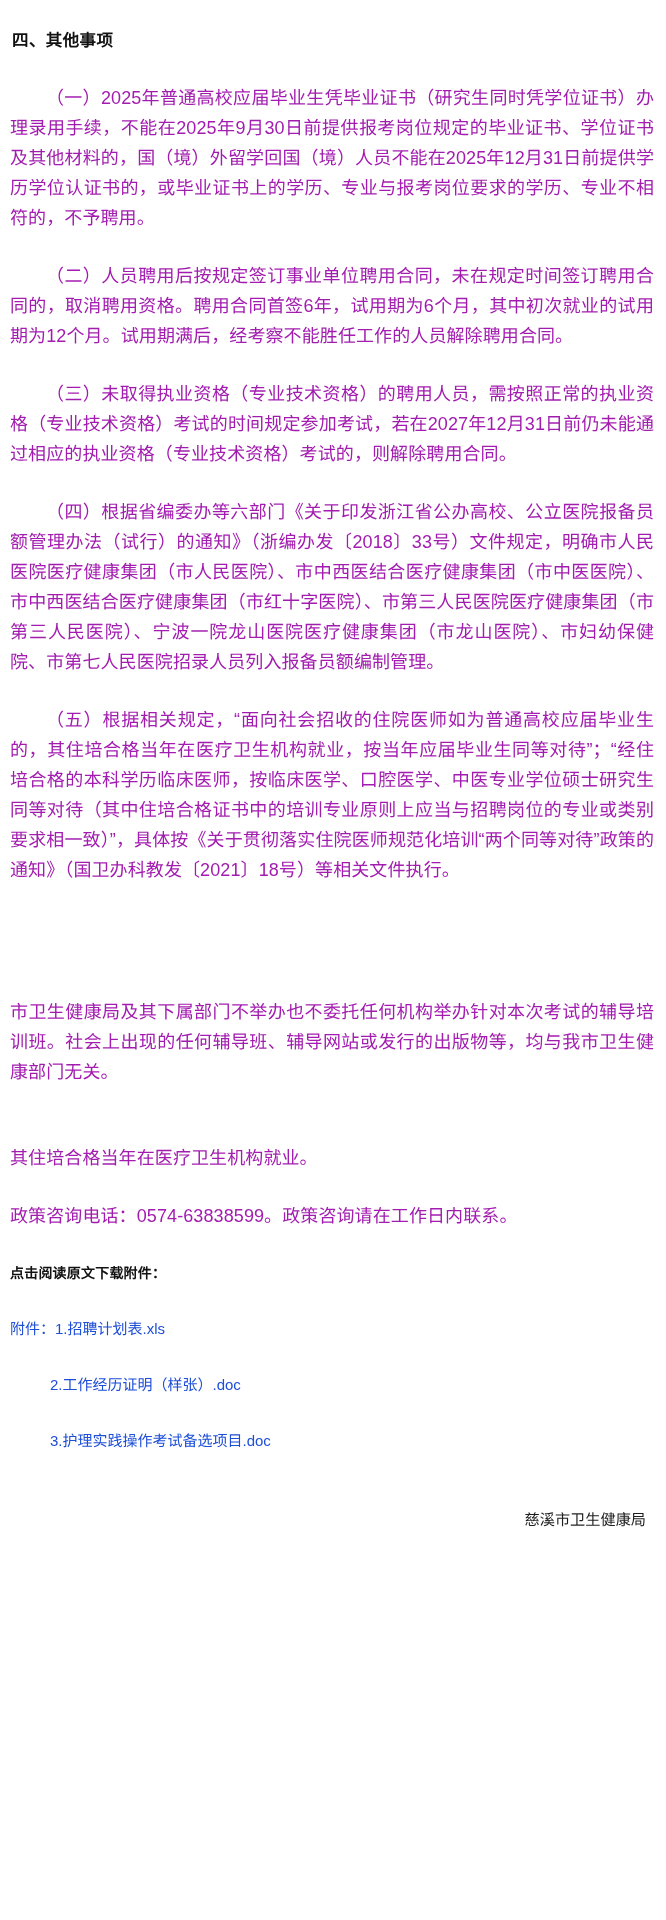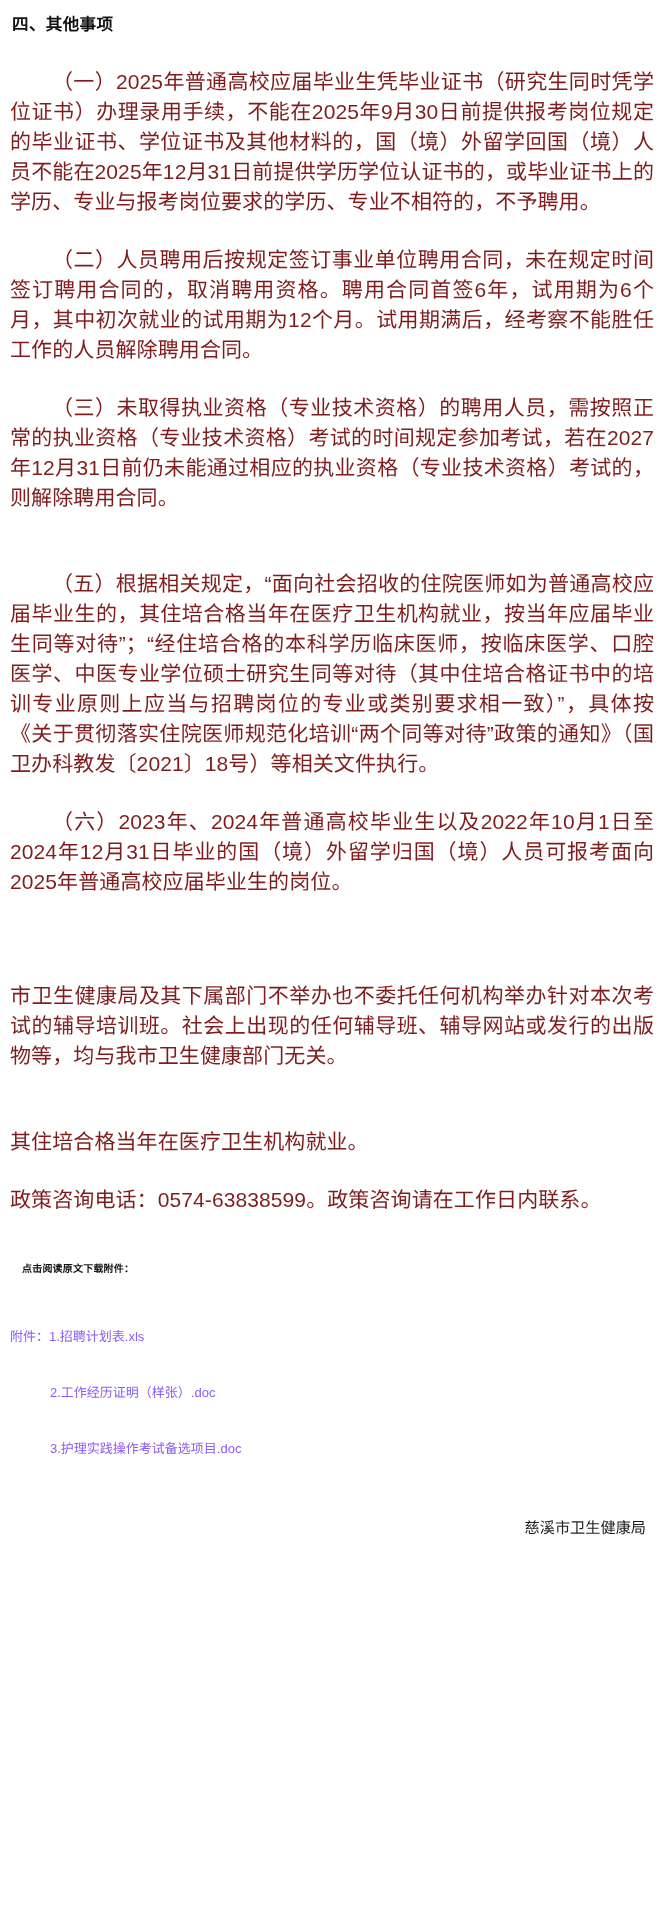--- a/index.html
+++ b/index.html
@@ -12,59 +12,59 @@
     width: 666px;
     min-height: 1920px;
     font-family: "Liberation Sans", "DejaVu Sans", sans-serif;
     color: #1a1a1a;
     -webkit-font-smoothing: antialiased;
   }
   .page {
     width: 666px;
     min-height: 1920px;
     box-sizing: border-box;
-    padding: 8px 12px 10px 10px;
+    padding: 24px 12px 10px 10px;
     position: relative;
   }
   .section-heading {
     font-size: 16.5px;
     font-weight: bold;
     line-height: 1.5;
     letter-spacing: 0.4px;
     color: #121212;
     margin: 4px 0 0 2px;
   }
   .para {
-    font-size: 21px;
+    font-size: 18px;
     line-height: 30px;
     text-align: justify;
     text-justify: inter-ideograph;
-    color: #7f1d1d;
+    color: #a21caf;
     margin: 0;
     letter-spacing: 0.1px;
   }
   .para.indent {
     text-indent: 2em;
   }
   .gap-lg { height: 30px; }
   .gap-md { height: 28px; }
   .gap-sm { height: 16px; }
 
   .bold-line {
-    font-size: 10px;
+    font-size: 14px;
     line-height: 28px;
     font-weight: bold;
     color: #121212;
     letter-spacing: 0.2px;
-    margin: 12px;
+    margin: 0;
   }
   .attach-line {
-    font-size: 13px;
+    font-size: 15px;
     line-height: 28px;
-    color: #8b5cf6;
+    color: #1d4ed8;
     margin: 0;
   }
   .attach-line.sub {
     padding-left: 40px;
   }
   .signature {
     margin-top: 4px;
     text-align: right;
     font-size: 15.2px;
     line-height: 30px;
@@ -84,26 +84,26 @@
 
   <p class="para indent">（一）2025年普通高校应届毕业生凭毕业证书（研究生同时凭学位证书）办理录用手续，不能在2025年9月30日前提供报考岗位规定的毕业证书、学位证书及其他材料的，国（境）外留学回国（境）人员不能在2025年12月31日前提供学历学位认证书的，或毕业证书上的学历、专业与报考岗位要求的学历、专业不相符的，不予聘用。</p>
   <div class="gap-md"></div>
 
   <p class="para indent">（二）人员聘用后按规定签订事业单位聘用合同，未在规定时间签订聘用合同的，取消聘用资格。聘用合同首签6年，试用期为6个月，其中初次就业的试用期为12个月。试用期满后，经考察不能胜任工作的人员解除聘用合同。</p>
   <div class="gap-md"></div>
 
   <p class="para indent">（三）未取得执业资格（专业技术资格）的聘用人员，需按照正常的执业资格（专业技术资格）考试的时间规定参加考试，若在2027年12月31日前仍未能通过相应的执业资格（专业技术资格）考试的，则解除聘用合同。</p>
   <div class="gap-md"></div>
 
+  <p class="para indent">（四）根据省编委办等六部门《关于印发浙江省公办高校、公立医院报备员额管理办法（试行）的通知》（浙编办发〔2018〕33号）文件规定，明确市人民医院医疗健康集团（市人民医院）、市中西医结合医疗健康集团（市中医医院）、市中西医结合医疗健康集团（市红十字医院）、市第三人民医院医疗健康集团（市第三人民医院）、宁波一院龙山医院医疗健康集团（市龙山医院）、市妇幼保健院、市第七人民医院招录人员列入报备员额编制管理。</p>
   <div class="gap-md"></div>
 
   <p class="para indent">（五）根据相关规定，“面向社会招收的住院医师如为普通高校应届毕业生的，其住培合格当年在医疗卫生机构就业，按当年应届毕业生同等对待”；“经住培合格的本科学历临床医师，按临床医学、口腔医学、中医专业学位硕士研究生同等对待（其中住培合格证书中的培训专业原则上应当与招聘岗位的专业或类别要求相一致）”，具体按《关于贯彻落实住院医师规范化培训“两个同等对待”政策的通知》（国卫办科教发〔2021〕18号）等相关文件执行。</p>
   <div class="gap-md"></div>
 
-  <p class="para indent">（六）2023年、2024年普通高校毕业生以及2022年10月1日至2024年12月31日毕业的国（境）外留学归国（境）人员可报考面向2025年普通高校应届毕业生的岗位。</p>
   <div class="gap-md"></div>
 
   <div class="gap-md"></div>
 
   <div class="gap-md"></div>
 
   <p class="para">市卫生健康局及其下属部门不举办也不委托任何机构举办针对本次考试的辅导培训班。社会上出现的任何辅导班、辅导网站或发行的出版物等，均与我市卫生健康部门无关。</p>
   <div class="gap-md"></div>
 
   <div class="gap-md"></div>

